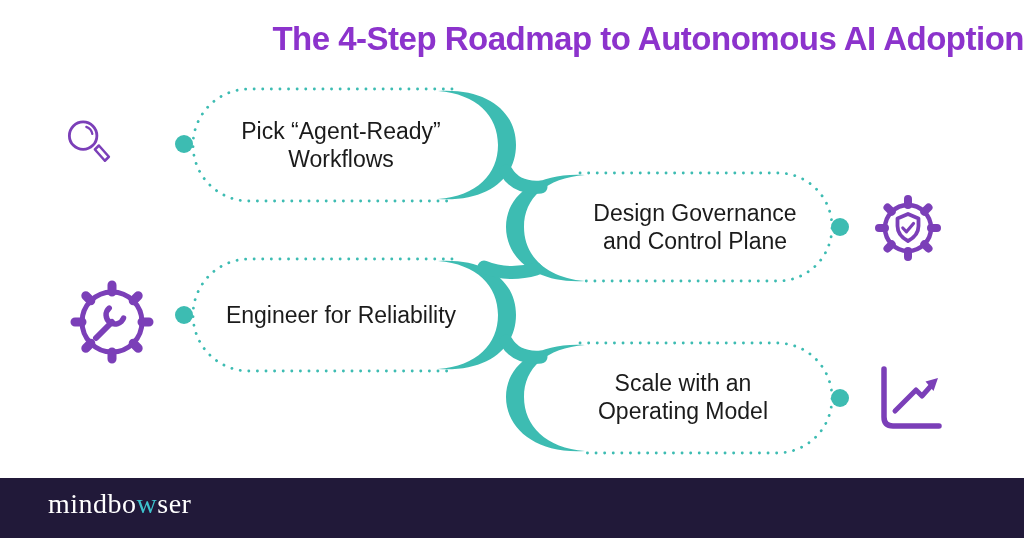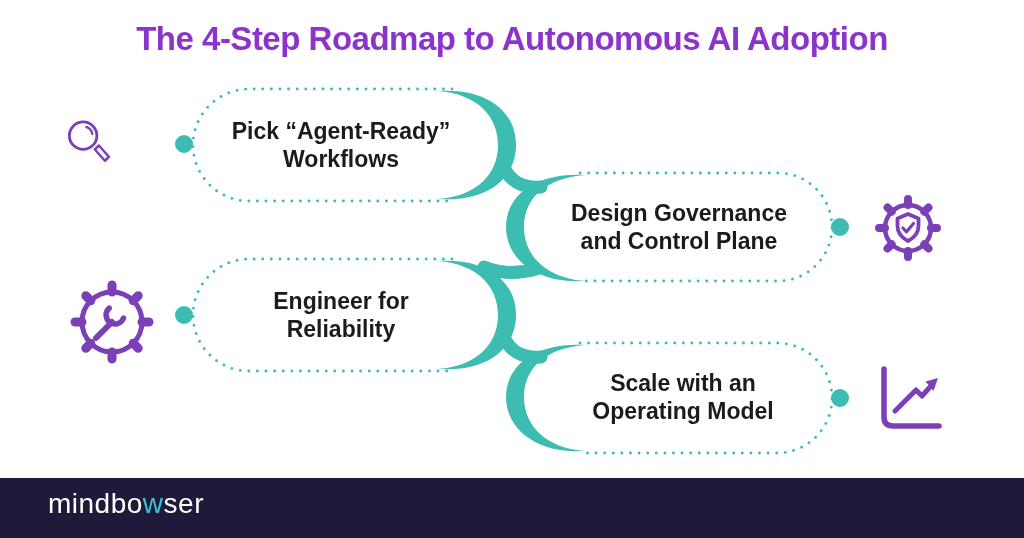--- a/index.html
+++ b/index.html
@@ -2,53 +2,54 @@
 <html style="--title: #8C33CC; --teal: #3DBCB2; --icon: #7B3FB8; --step-text: #1B1B1B; --footer-bg: #211939; --footer-text: #FFFFFF; --logo-accent: #3EC3CE; --background: #FFFFFF;"><head>
 <meta charset="utf-8">
 <style>
   html,body{margin:0;padding:0;background:#fff;}
   .canvas{
     position:relative;width:1024px;height:538px;overflow:hidden;
     background:var(--background,#fff);
     font-family:"Liberation Sans",sans-serif;
   }
   .page-title{
-    position:absolute;top:20px;left:0;width:1024px;text-align:center;
+    position:absolute;top:20px;left:0;width:1024px;text-align:right;
     font-size:33px;font-weight:700;letter-spacing:-0.5px;margin:0;
     color:var(--title,#8C33CC);
   }
   .layer{position:absolute;left:0;top:0;}
   .dotted-pill{
     fill:none;stroke:var(--teal,#3DBCB2);stroke-width:2.8;
     stroke-dasharray:0.1 8.5;stroke-linecap:round;
   }
   .big-dot{fill:var(--teal,#3DBCB2);}
   .arc{fill:var(--teal,#3DBCB2);stroke:none;}
   .neck{fill:none;stroke:var(--teal,#3DBCB2);stroke-width:13;stroke-linecap:round;}
   .step-label{
     position:absolute;width:240px;height:90px;
     display:flex;align-items:center;justify-content:center;text-align:center;
-    font-size:23px;font-weight:700;line-height:1.22;
+    font-size:23px;font-weight:400;line-height:1.22;
     color:var(--step-text,#1B1B1B);
   }
   .s1{left:221px;top:100px;}
-  .s2{left:559px;top:182px;text-align:center;}
+  .s2{left:575px;top:182px;text-align:center;}
   .s3{left:221px;top:270px;}
   .s4{left:563px;top:352px;}
   .icon{position:absolute;}
   .icon path,.icon circle,.icon polyline{
     fill:none;stroke:var(--icon,#7B3FB8);stroke-linecap:round;stroke-linejoin:round;
   }
   .icon polygon{fill:var(--icon,#7B3FB8);stroke:none;}
   .footer{
     position:absolute;left:0;bottom:0;width:1024px;height:60px;
     background:var(--footer-bg,#211939);
     display:flex;align-items:center;justify-content:space-between;
     box-sizing:border-box;padding:0 55px 9px 48px;
     color:var(--footer-text,#fff);
+    font-family:Liberation Serif, serif;
   }
   .logo{font-size:28px;letter-spacing:0.5px;font-weight:400;}
   .logo .accent{color:var(--logo-accent,#3EC3CE);}
   .footer-text{font-size:20.5px;letter-spacing:0.3px;}
 </style>
 </head>
 <body>
 
 <div class="canvas">
 

